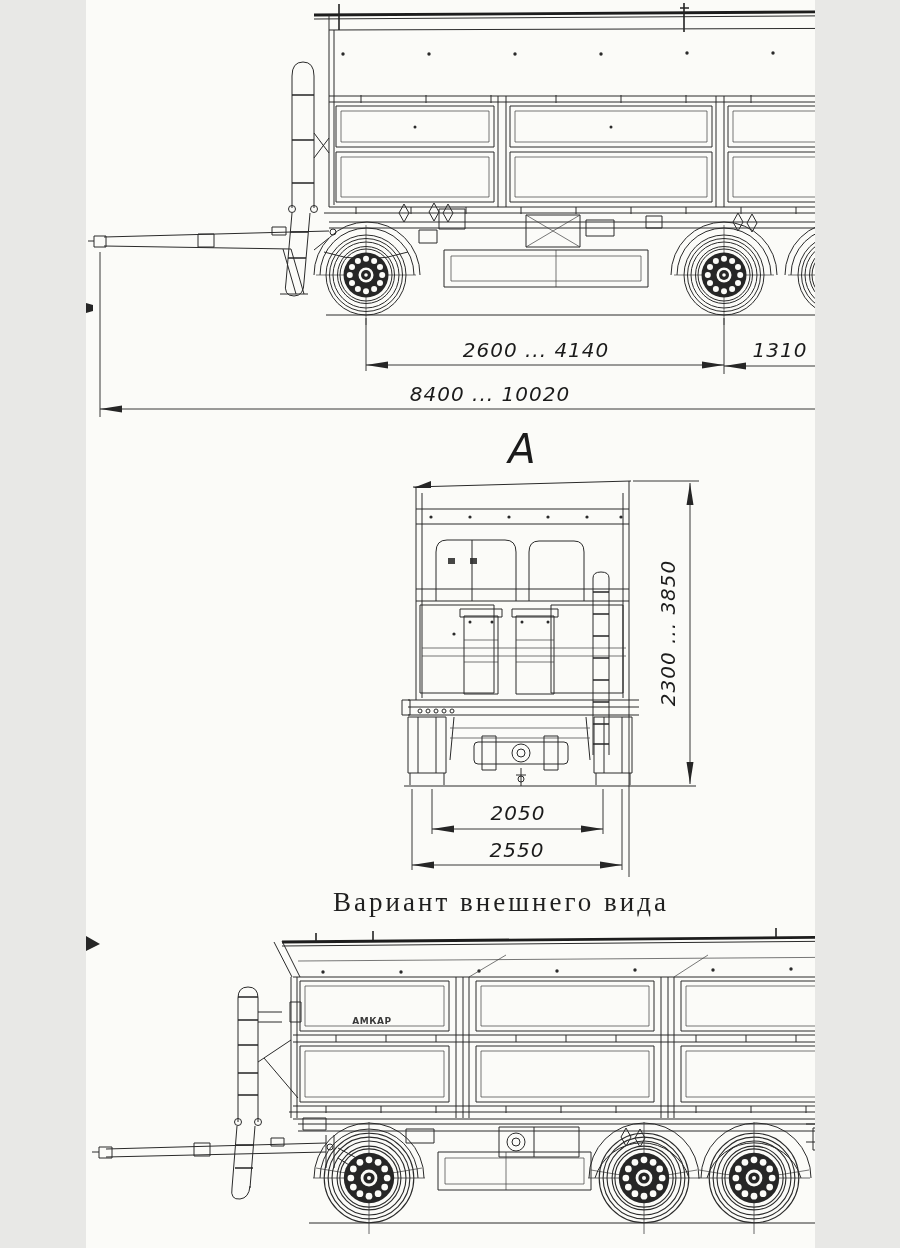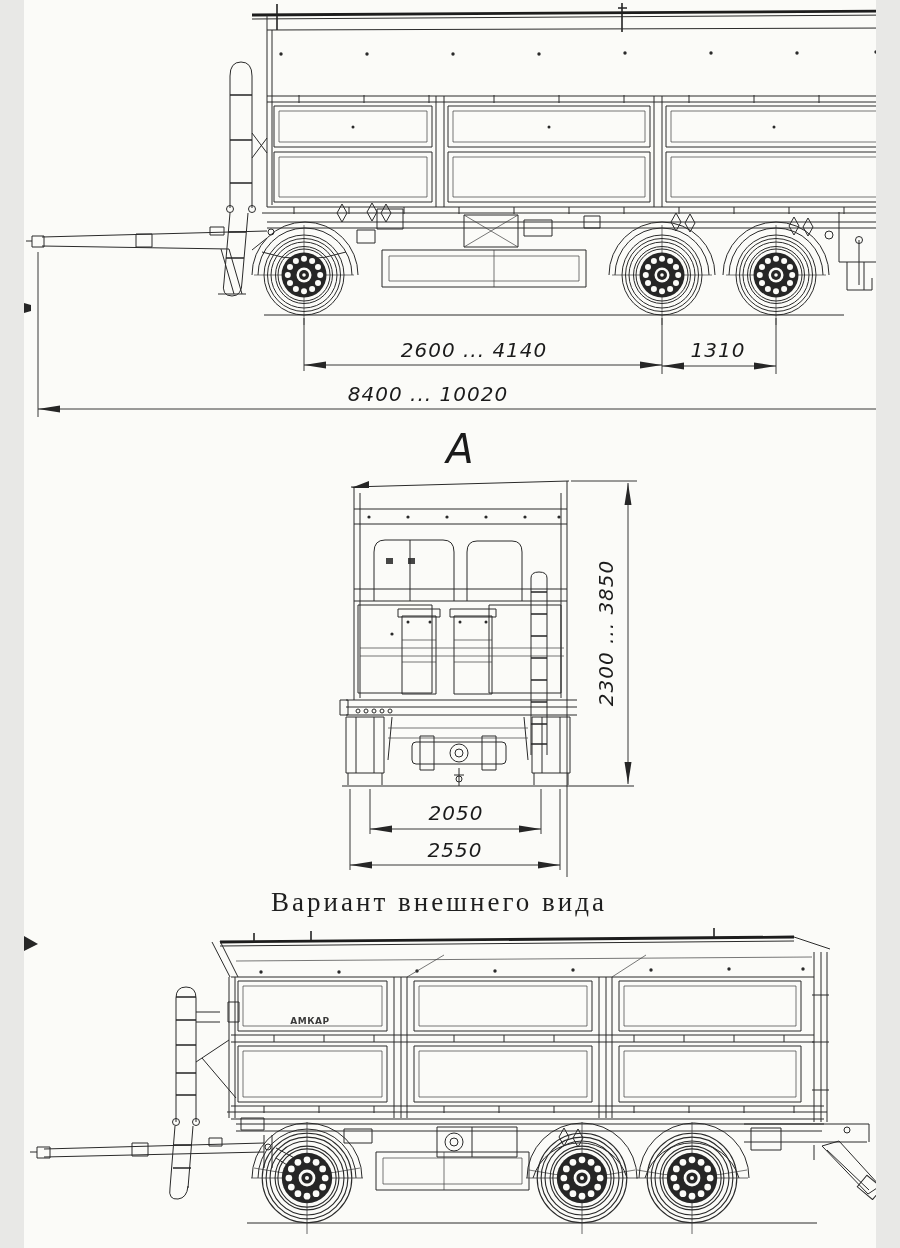--- a/index.html
+++ b/index.html
@@ -1,16 +1,16 @@
 <!DOCTYPE html>
 <html><head>
 <meta charset="utf-8">
 <style>
   html,body{margin:0;padding:0;background:#e8e8e6;}
-  .page{position:relative;width:852px;height:1248px;background:#fbfbf8;margin:0 auto;overflow:hidden;
+  .page{position:relative;width:729px;height:1248px;background:#fbfbf8;margin:0 auto;overflow:hidden;
         font-family:"DejaVu Sans",sans-serif;}
   svg{display:block;}
   .ln      {stroke:#2a2a2a;fill:none;stroke-width:1;stroke-linecap:butt;stroke-linejoin:round;}
   .ln2     {stroke:#242424;fill:none;stroke-width:1.6;stroke-linejoin:round;}
   .thick   {stroke:#1d1d1d;fill:none;stroke-width:2.8;}
   .thin    {stroke:#3d3d3d;fill:none;stroke-width:0.7;}
   .dimline {stroke:#222;fill:none;stroke-width:0.9;}
   .fil     {fill:#262626;stroke:none;}
   .dot     {fill:#2a2a2a;stroke:none;}
   .dimtxt  {font:italic 20px "DejaVu Sans",sans-serif;fill:#1b1b1b;letter-spacing:1px;}

